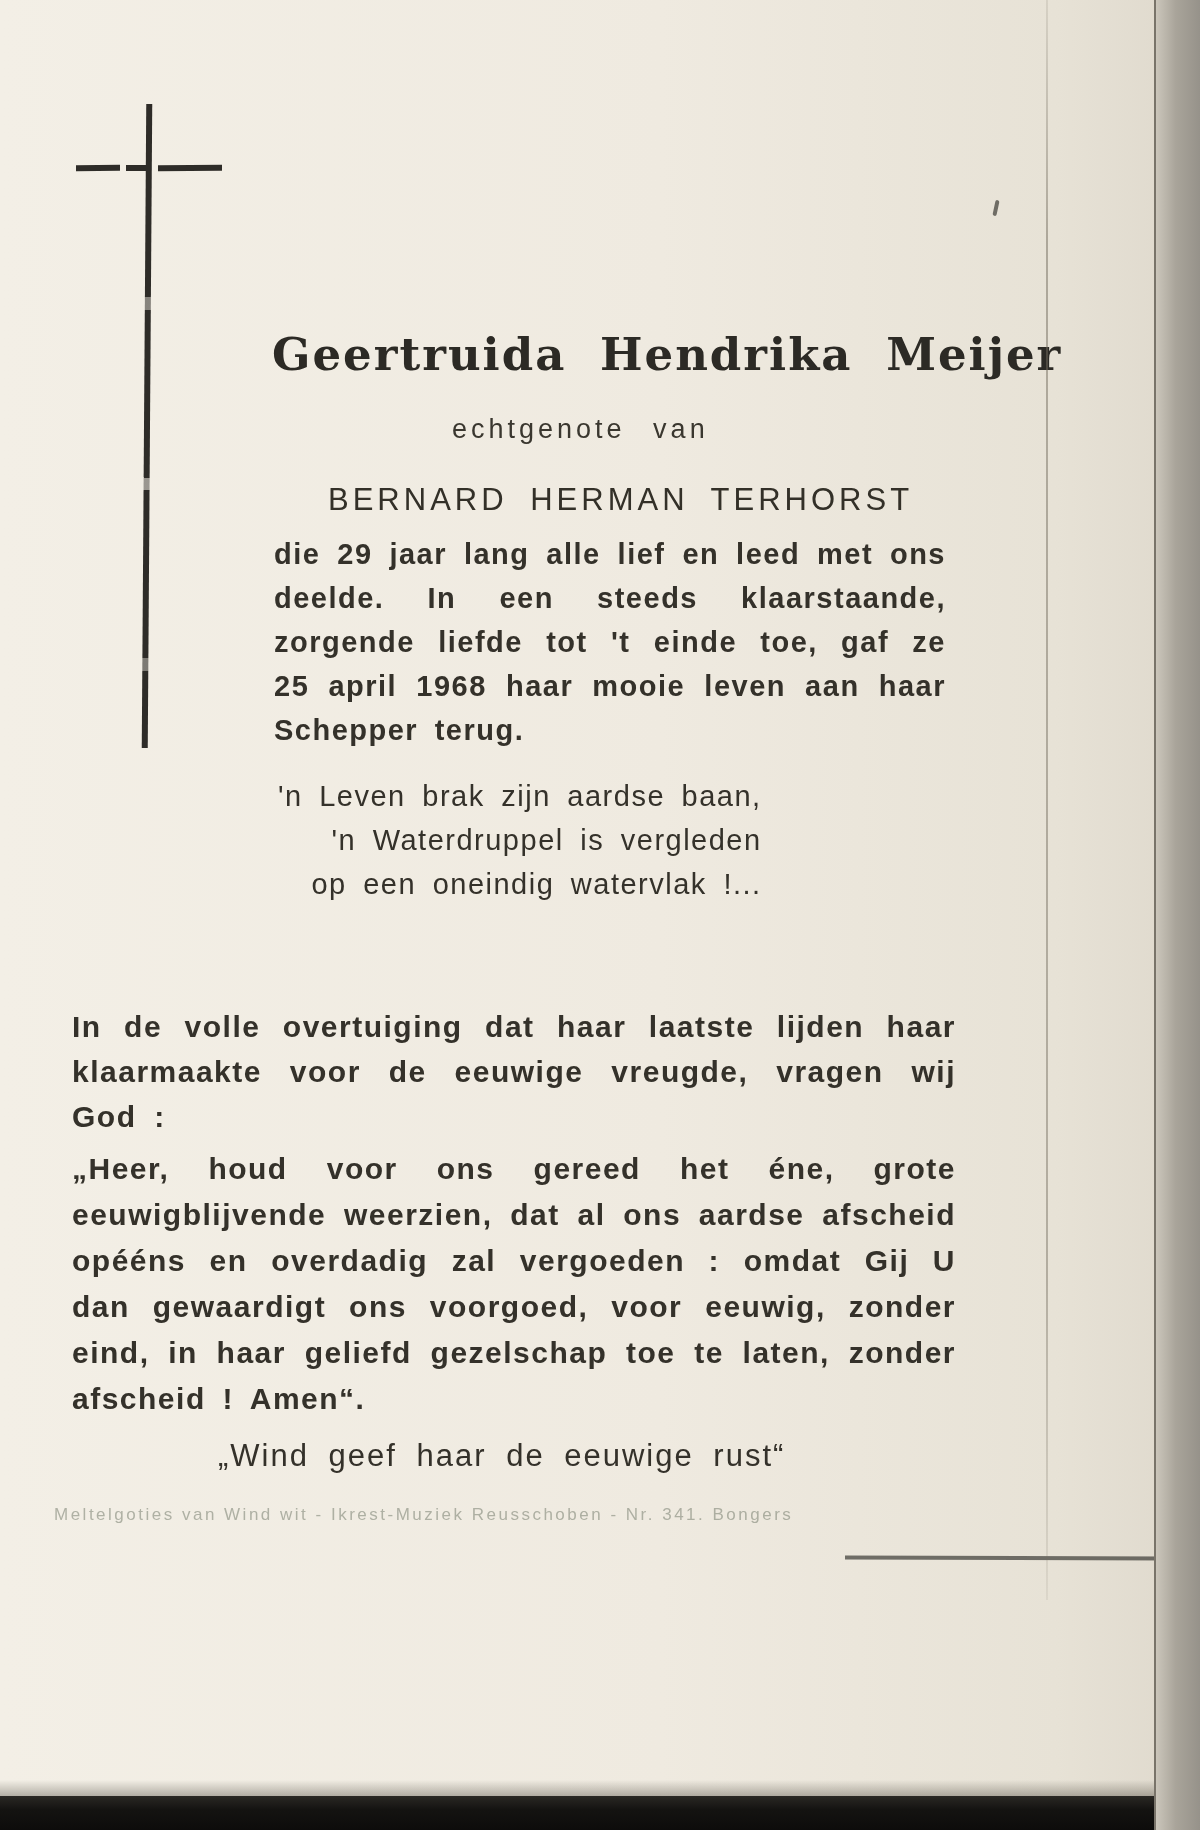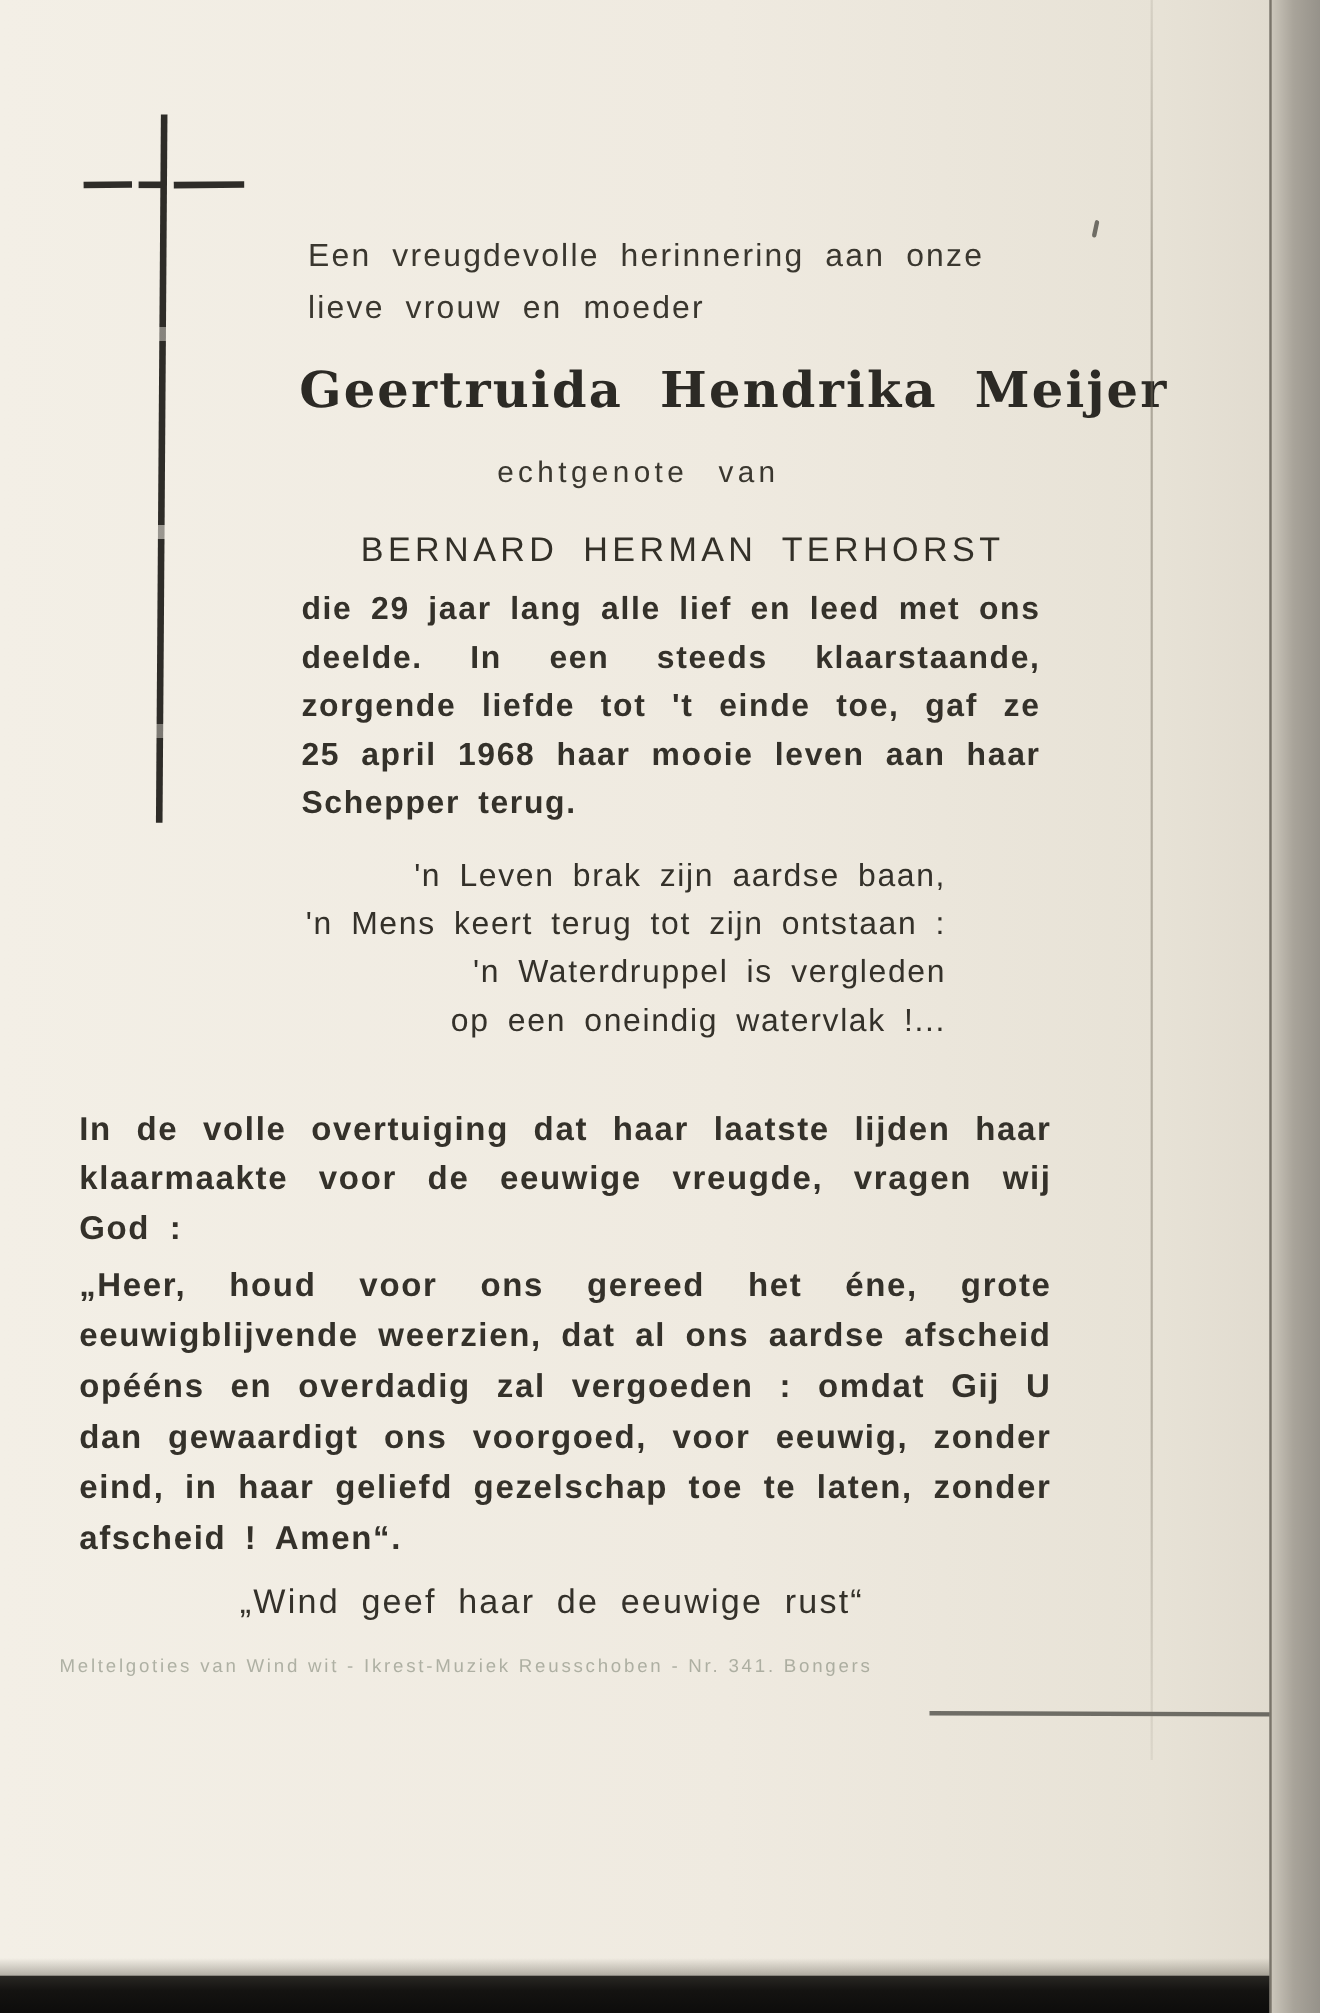--- a/index.html
+++ b/index.html
@@ -58,36 +58,31 @@
 
   <div>
     <div class="cross-v"></div>
     <div class="cross-h h1"></div>
     <div class="cross-h h2"></div>
     <div class="cross-h h3"></div>
   </div>
 
   <div class="mark-tr"></div>
 
-  <div class="intro">
-    <span>Een vreugdevolle herinnering aan onze</span>
-    <span>lieve vrouw en moeder</span>
-  </div>
 
   <h1 class="name">Geertruida Hendrika Meijer</h1>
 
   <div class="spouse-prefix">echtgenote van</div>
 
   <div class="spouse-name">BERNARD HERMAN TERHORST</div>
 
   <p class="para p1">die 29 jaar lang alle lief en leed met ons deelde. In een steeds klaarstaande, zorgende liefde tot 't einde toe, gaf ze 25 april 1968 haar mooie leven aan haar Schepper terug.</p>
 
   <div class="poem">
     <span>'n Leven brak zijn aardse baan,</span>
-    <span>'n Mens keert terug tot zijn ontstaan :</span>
     <span>'n Waterdruppel is vergleden</span>
     <span>op een oneindig watervlak !...</span>
   </div>
 
   <p class="para p2">In de volle overtuiging dat haar laatste lijden haar klaarmaakte voor de eeuwige vreugde, vragen wij God :</p>
 
   <p class="para p3">„Heer, houd voor ons gereed het éne, grote eeuwigblijvende weerzien, dat al ons aardse afscheid opééns en overdadig zal vergoeden : omdat Gij U dan gewaardigt ons voorgoed, voor eeuwig, zonder eind, in haar geliefd gezelschap toe te laten, zonder afscheid !  Amen“.</p>
 
   <div class="closing">„Wind geef haar de eeuwige rust“</div>
 

